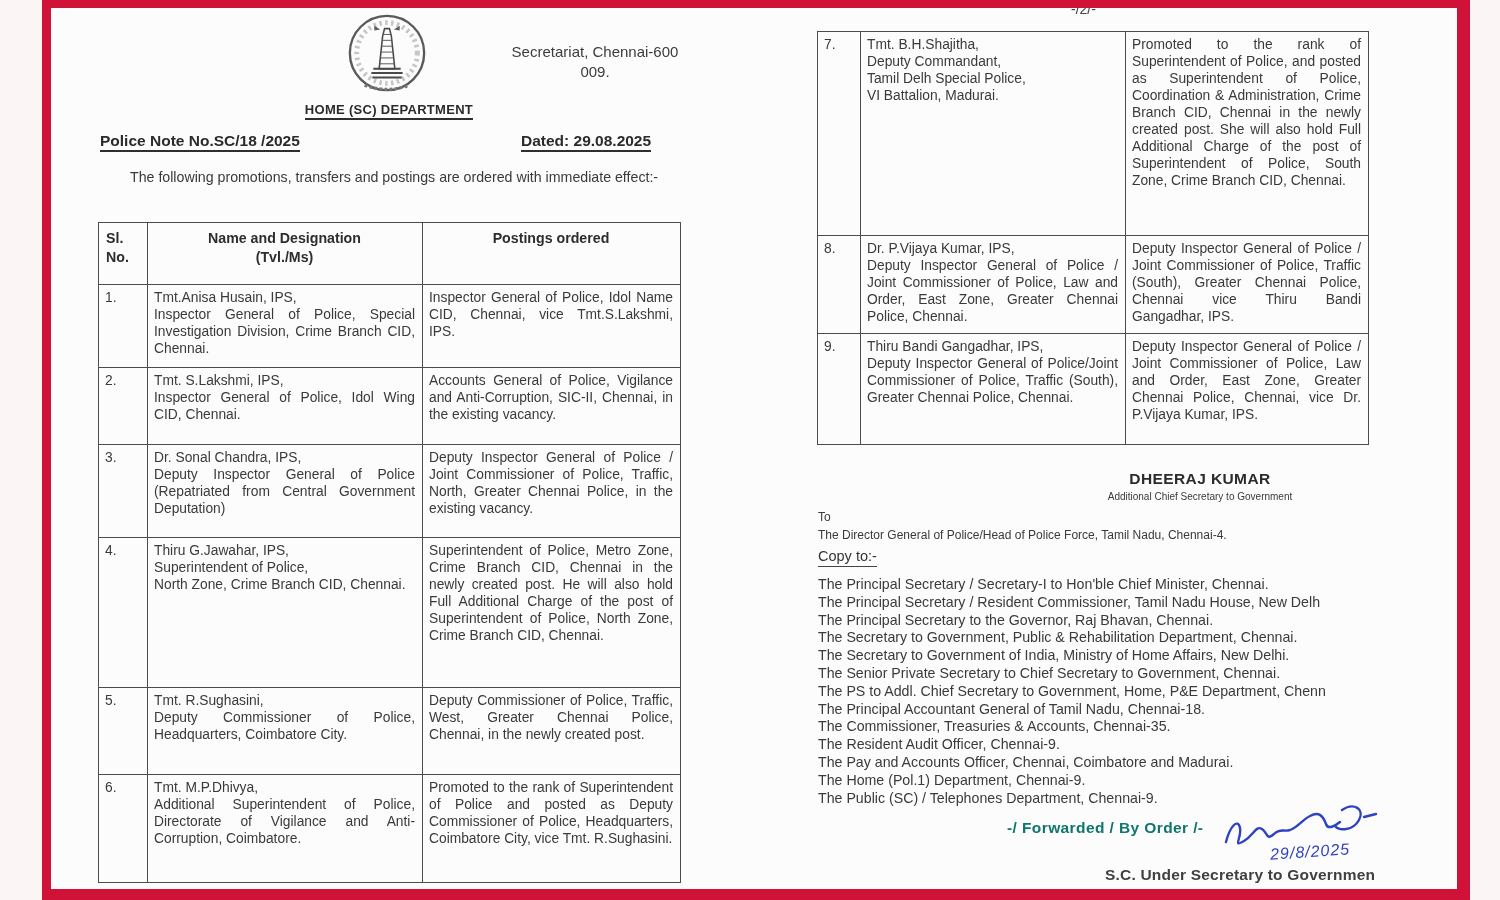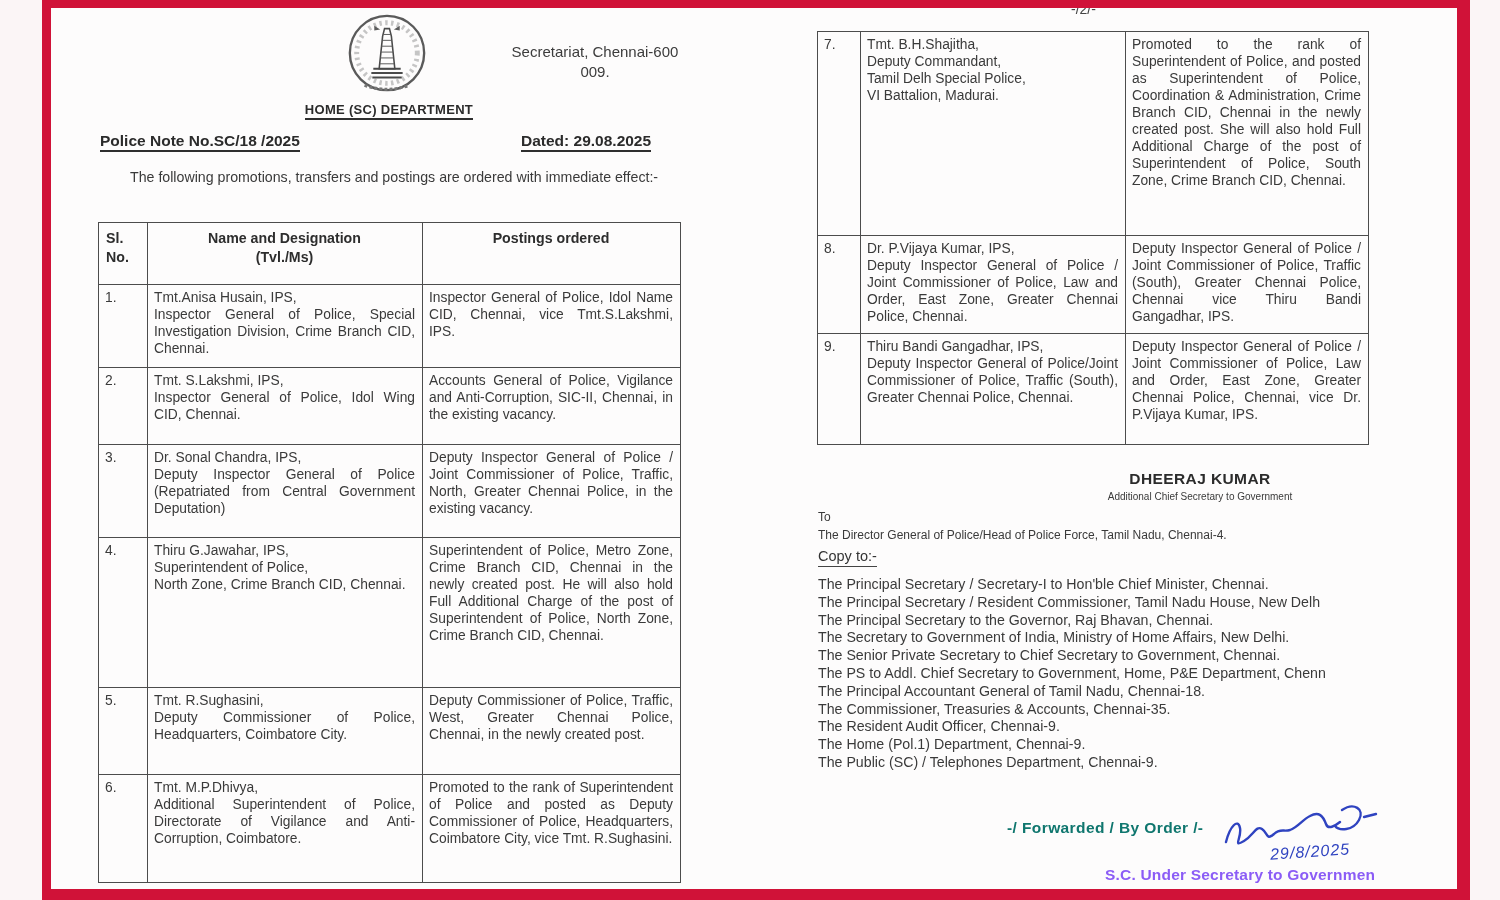--- a/index.html
+++ b/index.html
@@ -52,21 +52,21 @@
   .signdesig{font-size:10px;margin-top:3px;color:#3a3a3a;}
   .toblock{left:818px;top:509px;font-size:12px;line-height:17.5px;color:#3a3a3a;}
   .copylabel{left:818px;top:547px;}
   .copylabel span{font-size:14.5px;color:#333;border-bottom:1.6px solid #444;padding-bottom:1.5px;}
   .copylist{left:818px;top:576px;font-size:14.2px;line-height:17.8px;color:#3a3a3a;}
   .copylist div{white-space:nowrap;}
   .forwarded{left:1007px;top:819px;font-size:15.5px;font-weight:bold;letter-spacing:.4px;color:#0f766e;}
   .sigsvg{left:1218px;top:800px;z-index:4;}
   .sigdate{left:1270px;top:843px;font-size:16px;font-style:italic;color:#2f43c0;
     transform:rotate(-4deg);letter-spacing:1px;z-index:4;}
-  .undersec{left:1105px;top:866px;font-size:15.5px;font-weight:bold;color:#8b5cf6;letter-spacing:.2px;}
+  .undersec{left:1105px;top:866px;font-size:15.5px;font-weight:bold;color:#404040;letter-spacing:.2px;}
 </style>
 </head>
 <body>
 
 <div class="doc-bg"></div>
 <div class="redbar bar-top"></div>
 <div class="redbar bar-bottom"></div>
 <div class="redbar bar-left"></div>
 <div class="redbar bar-right"></div>
 
@@ -195,26 +195,28 @@
 </div>
 
 <div class="abs copylabel">
   <span>Copy to:-</span>
 </div>
 
 <div class="abs copylist">
   <div>The Principal Secretary / Secretary-I to Hon'ble Chief Minister, Chennai.</div>
   <div>The Principal Secretary / Resident Commissioner, Tamil Nadu House, New Delh</div>
   <div>The Principal Secretary to the Governor, Raj Bhavan, Chennai.</div>
+  <div>The Secretary to Government, Public &amp; Rehabilitation Department, Chennai.</div>
   <div>The Secretary to Government of India, Ministry of Home Affairs, New Delhi.</div>
   <div>The Senior Private Secretary to Chief Secretary to Government, Chennai.</div>
   <div>The PS to Addl. Chief Secretary to Government, Home, P&amp;E Department, Chenn</div>
   <div>The Principal Accountant General of Tamil Nadu, Chennai-18.</div>
   <div>The Commissioner, Treasuries &amp; Accounts, Chennai-35.</div>
   <div>The Resident Audit Officer, Chennai-9.</div>
+  <div>The Pay and Accounts Officer, Chennai, Coimbatore and Madurai.</div>
   <div>The Home (Pol.1) Department, Chennai-9.</div>
   <div>The Public (SC) / Telephones Department, Chennai-9.</div>
 </div>
 
 <div class="abs forwarded">-/ Forwarded / By Order /-</div>
 
 <div class="abs sigsvg">
   <svg width="175" height="62" viewBox="0 0 175 62">
     <g fill="none" stroke="#2f43c0" stroke-width="2.4" stroke-linecap="round" stroke-linejoin="round">
       <path d="M8 42 C 12 26, 20 18, 22 28 C 24 38, 14 48, 26 41 C 36 35, 38 25, 44 29 C 50 33, 48 41, 56 34 C 62 28, 66 32, 72 30 C 80 27, 84 20, 92 16 C 101 11, 105 16, 108 24 C 110 30, 117 26, 122 22"></path>

